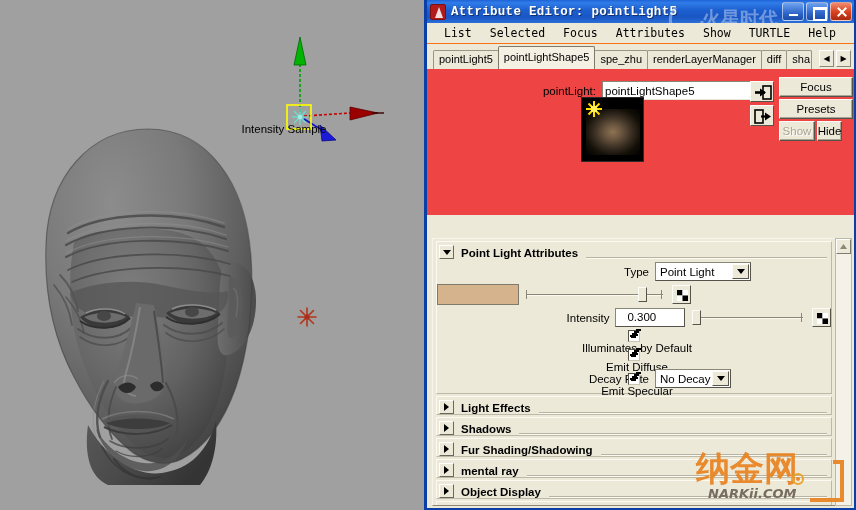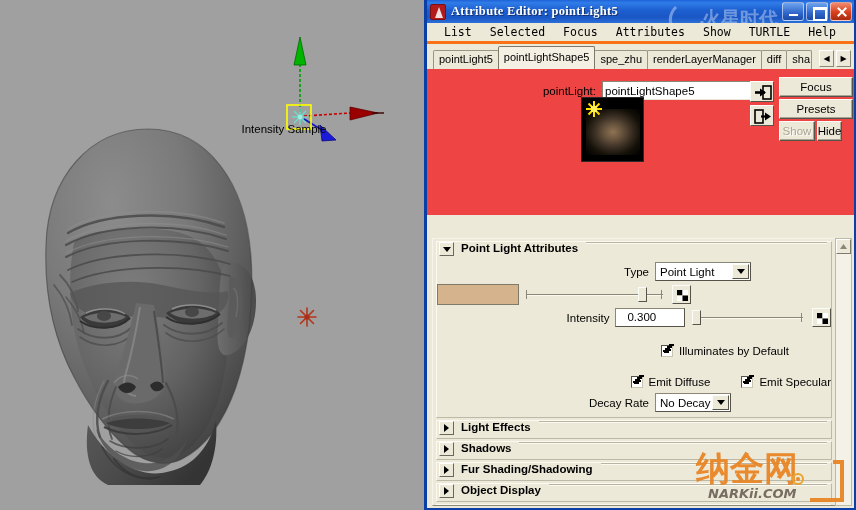--- a/index.html
+++ b/index.html
@@ -43,21 +43,21 @@
     width: 16px; height: 16px; margin-left: 3px; margin-right: 5px;
     background: #b21b1b; border: 1px solid #7d0f0f; border-radius: 2px;
     position: relative; flex: none;
   }
   #ae-icon::after{
     content:""; position:absolute; left:4px; top:2px; width:0; height:0;
     border-left:4px solid transparent; border-right:4px solid transparent;
     border-bottom:11px solid #f2dede;
   }
   #title-text {
-    color: #ffffff; font-family: Liberation Serif, serif;
+    color: #ffffff; font-family: Liberation Mono, monospace;
     font-size: 12.5px; font-weight: bold; letter-spacing: .3px;
     text-shadow: 1px 1px 0 rgba(0,0,0,.45); white-space: nowrap;
   }
   #win-btns { position:absolute; right:2px; top:2px; display:flex; gap:2px; }
   .win-btn {
     width: 22px; height: 19px; border-radius: 3px;
     border: 1px solid rgba(255,255,255,.55);
     background: linear-gradient(to bottom,#6fa4ef,#2f66c9 60%,#1b4aa5);
     position: relative; cursor: pointer;
   }
@@ -71,21 +71,21 @@
 
   
   #wm-hxsd{
     position:absolute; right:36px; top:1px; width:150px; height:44px;
     pointer-events:none; opacity:.92;
   }
 
   
   #menubar {
     height: 21px; background: #ece9d8; display: flex; align-items: center;
-    padding-left: 8px; border-bottom: 3px solid #f97316;
+    padding-left: 8px; border-bottom: 1px solid #f97316;
   }
   .menu-item {
     font-family: "DejaVu Sans Mono", monospace; font-size: 11.5px; color: #000;
     padding: 1px 9px; cursor: default; white-space: nowrap;
   }
 
   
   #tabstrip {
     position: relative; height: 25px; background: #ece9d8;
     padding-left: 6px; display: flex; align-items: flex-end;
@@ -149,21 +149,21 @@
   
   #attr-body {
     position:absolute; left:5px; top:238px; width: 404px; height: 268px;
     background:#ece9d8; border:1px solid #8a8776; border-top-color:#f7f5ea; border-left-color:#f7f5ea;
     overflow:hidden;
   }
   .frame {
     margin: 2px 3px 0 3px; background:#ece9d8;
     border:1px solid #bdb9a8; border-top-color:#fbf9f0; border-left-color:#fbf9f0;
   }
-  .frame-head { display:flex; align-items:flex-start; height:17px; padding-left:2px; }
+  .frame-head { display:flex; align-items:flex-end; height:17px; padding-left:2px; }
   .tri-btn {
     width:15px; height:14px; background:#ece9d8;
     border:1px solid #6a675c; border-top-color:#fff; border-left-color:#fff;
     display:flex; align-items:center; justify-content:center; cursor:pointer; flex:none;
   }
   .tri-btn .tri { width:0; height:0; }
   .tri-down { border-left:4px solid transparent; border-right:4px solid transparent; border-top:5px solid #000; }
   .tri-right { border-top:4px solid transparent; border-bottom:4px solid transparent; border-left:5px solid #000; }
   .frame-title { font-size:11.5px; font-weight:bold; color:#000; margin-left:7px; white-space:nowrap; }
   .frame-rule { flex:1; height:2px; margin-left:8px; margin-right:4px;
@@ -204,21 +204,21 @@
     border:1px solid #56544a; border-top-color:#fdfdf8; border-left-color:#fdfdf8;
     transform:translateX(-4px);
   }
   .map-btn {
     width:19px; height:19px; margin-left:9px; background:#ece9d8;
     border:1px solid #56544a; border-top-color:#fdfdf8; border-left-color:#fdfdf8;
     position:relative; cursor:pointer; flex:none;
   }
   .map-btn .chk { position:absolute; left:4px; top:4px; width:11px; height:11px; }
 
-  .cbrow { display:flex; align-items:center; height:17px; margin-top:14px; }
+  .cbrow { display:flex; align-items:center; height:17px; margin-top:2px;flex-direction:column; }
   .cbox {
     width:12px; height:12px; background:#fff; border:1px solid #56544a;
     border-right-color:#c8c5b4; border-bottom-color:#c8c5b4;
     position:relative; flex:none; cursor:pointer;
   }
   .cbox.on::after{
     content:""; position:absolute; left:1px; top:4px; width:5px; height:2px; background:#000;
     box-shadow: 2px -2px 0 #000, 4px -4px 0 #000, 6px -6px 0 #000, 1px 1px 0 #000, 3px -1px 0 #000;
     transform: rotate(0deg);
   }
@@ -613,31 +613,31 @@
           <span class="frame-title">Fur Shading/Shadowing</span>
           <span class="frame-rule"></span>
         </div>
       </div>
 
       <div class="frame">
         <div class="frame-head">
           <div class="tri-btn">
             <span class="tri tri-right"></span>
           </div>
-          <span class="frame-title">Object Display</span>
+          <span class="frame-title">mental ray</span>
           <span class="frame-rule"></span>
         </div>
       </div>
 
       <div class="frame">
         <div class="frame-head">
           <div class="tri-btn">
             <span class="tri tri-right"></span>
           </div>
-          <span class="frame-title">mental ray</span>
+          <span class="frame-title">Object Display</span>
           <span class="frame-rule"></span>
         </div>
       </div>
 
       <div class="frame">
         <div class="frame-head">
           <div class="tri-btn">
             
           </div>
           <span class="frame-title">Node Behavior</span>

